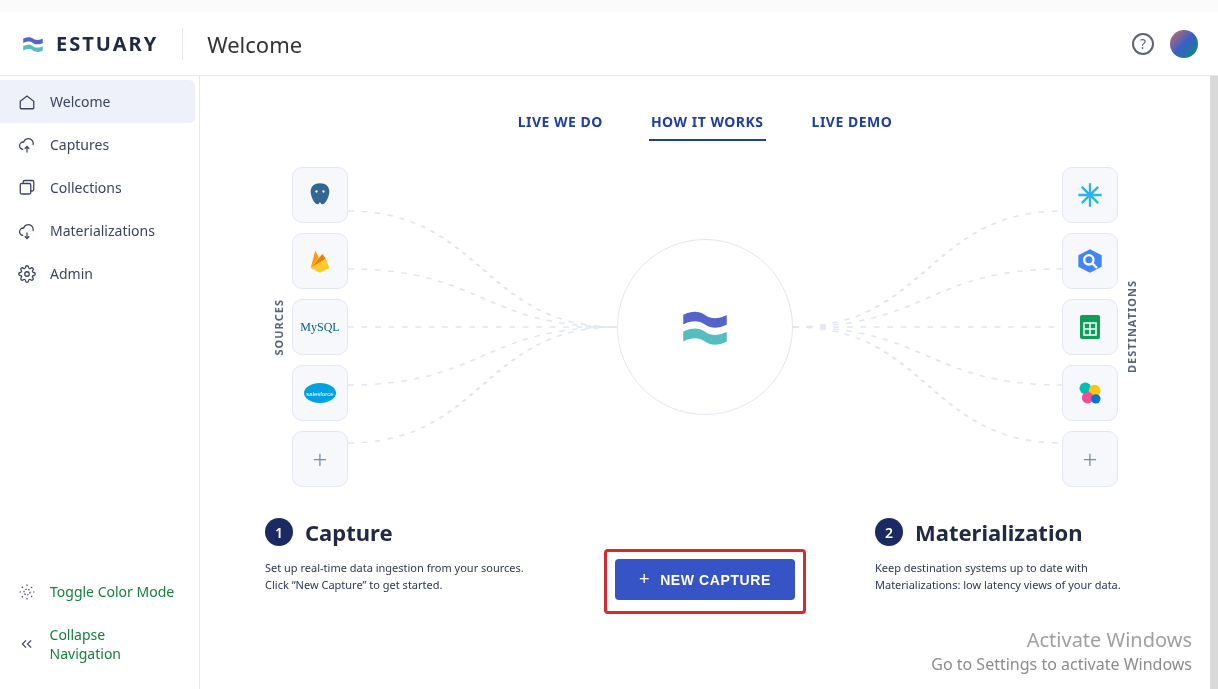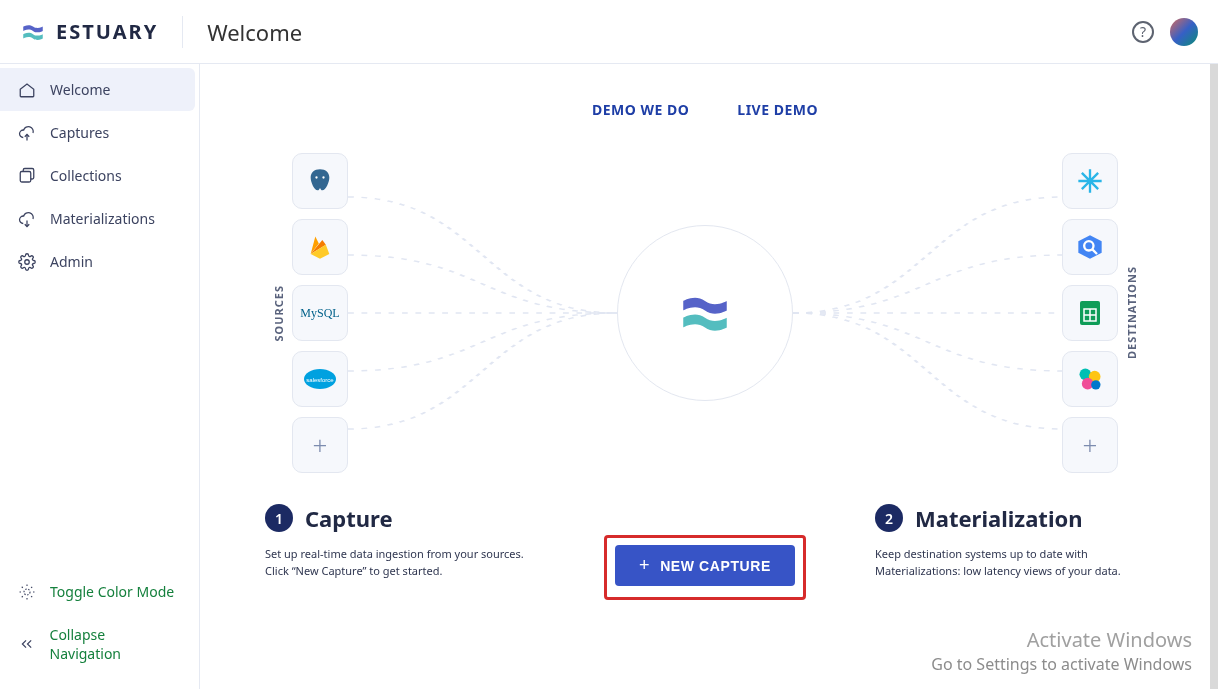--- a/index.html
+++ b/index.html
@@ -10,21 +10,21 @@
     --accent-light:#4861c9;
     --bg-side:#ffffff;
     --bg-side-active:#eef1fa;
     --bg-main:#fcfdff;
     --border:#e5e9f2;
   }
   *{box-sizing:border-box;}
   html,body{margin:0;padding:0;height:100%;font-family:system-ui,-apple-system,"Segoe UI",Roboto,Arial,sans-serif;color:var(--text-dark);background:#fbfbfc;overflow:hidden;}
   body{display:flex;flex-direction:column;}
   
-  .topbar{height:64px;display:flex;align-items:center;padding:0 20px;border-bottom:1px solid var(--border);background:#fff;}
+  .topbar{height:64px;display:flex;align-items:center;padding:0 20px;border-bottom:1px solid var(--border);background:#fff;margin-top:12px;}
   .brand{display:flex;align-items:center;gap:10px;font-weight:700;letter-spacing:2px;font-size:20px;}
   .brand-logo{width:26px;height:26px;}
   .topbar .divider{width:1px;height:32px;background:var(--border);margin:0 24px;}
   .page-title{font-size:22px;font-weight:400;color:#333;}
   .top-right{margin-left:auto;display:flex;align-items:center;gap:16px;}
   .help-icon{width:22px;height:22px;border:2px solid #5d6370;border-radius:50%;display:flex;align-items:center;justify-content:center;font-size:14px;color:#5d6370;cursor:pointer;}
   .avatar{width:28px;height:28px;border-radius:50%;background:linear-gradient(135deg,#d86b5c 0%,#3660c6 50%,#0b8d76 100%);cursor:pointer;}
   
   .shell{flex:1;display:flex;overflow:hidden;}
   .sidebar{width:var(--sidebar-width);background:var(--bg-side);border-right:1px solid var(--border);display:flex;flex-direction:column;}
@@ -138,21 +138,22 @@
             <path d="M18 17l-5-5 5-5"></path>
           </svg>
         <span>Collapse Navigation</span>
       </li>
     </ul>
   </aside>
 
   <main class="content">
     <div class="inner">
       <div class="tabs">
-        <div class="tab">DEMO WE DO</div>
+        <div class="tab">LIVE WE DO</div>
+        <div class="tab active">HOW IT WORKS</div>
         <div class="tab">LIVE DEMO</div>
       </div>
 
       <div class="diagram-wrap">
         <div class="vlabel">SOURCES</div>
         <div class="tilecol">
           <div class="tile">
               <svg width="28" height="28" viewBox="0 0 24 24">
                 <path fill="#336791" d="M12 2c5 0 8 3 8 7 0 4-3 11-6 11-1 0-1.5-1-2-2-.5 1-1 2-2 2-3 0-6-7-6-11 0-4 3-7 8-7z"></path>
                 <circle cx="9" cy="9" r="1" fill="#fff"></circle>

